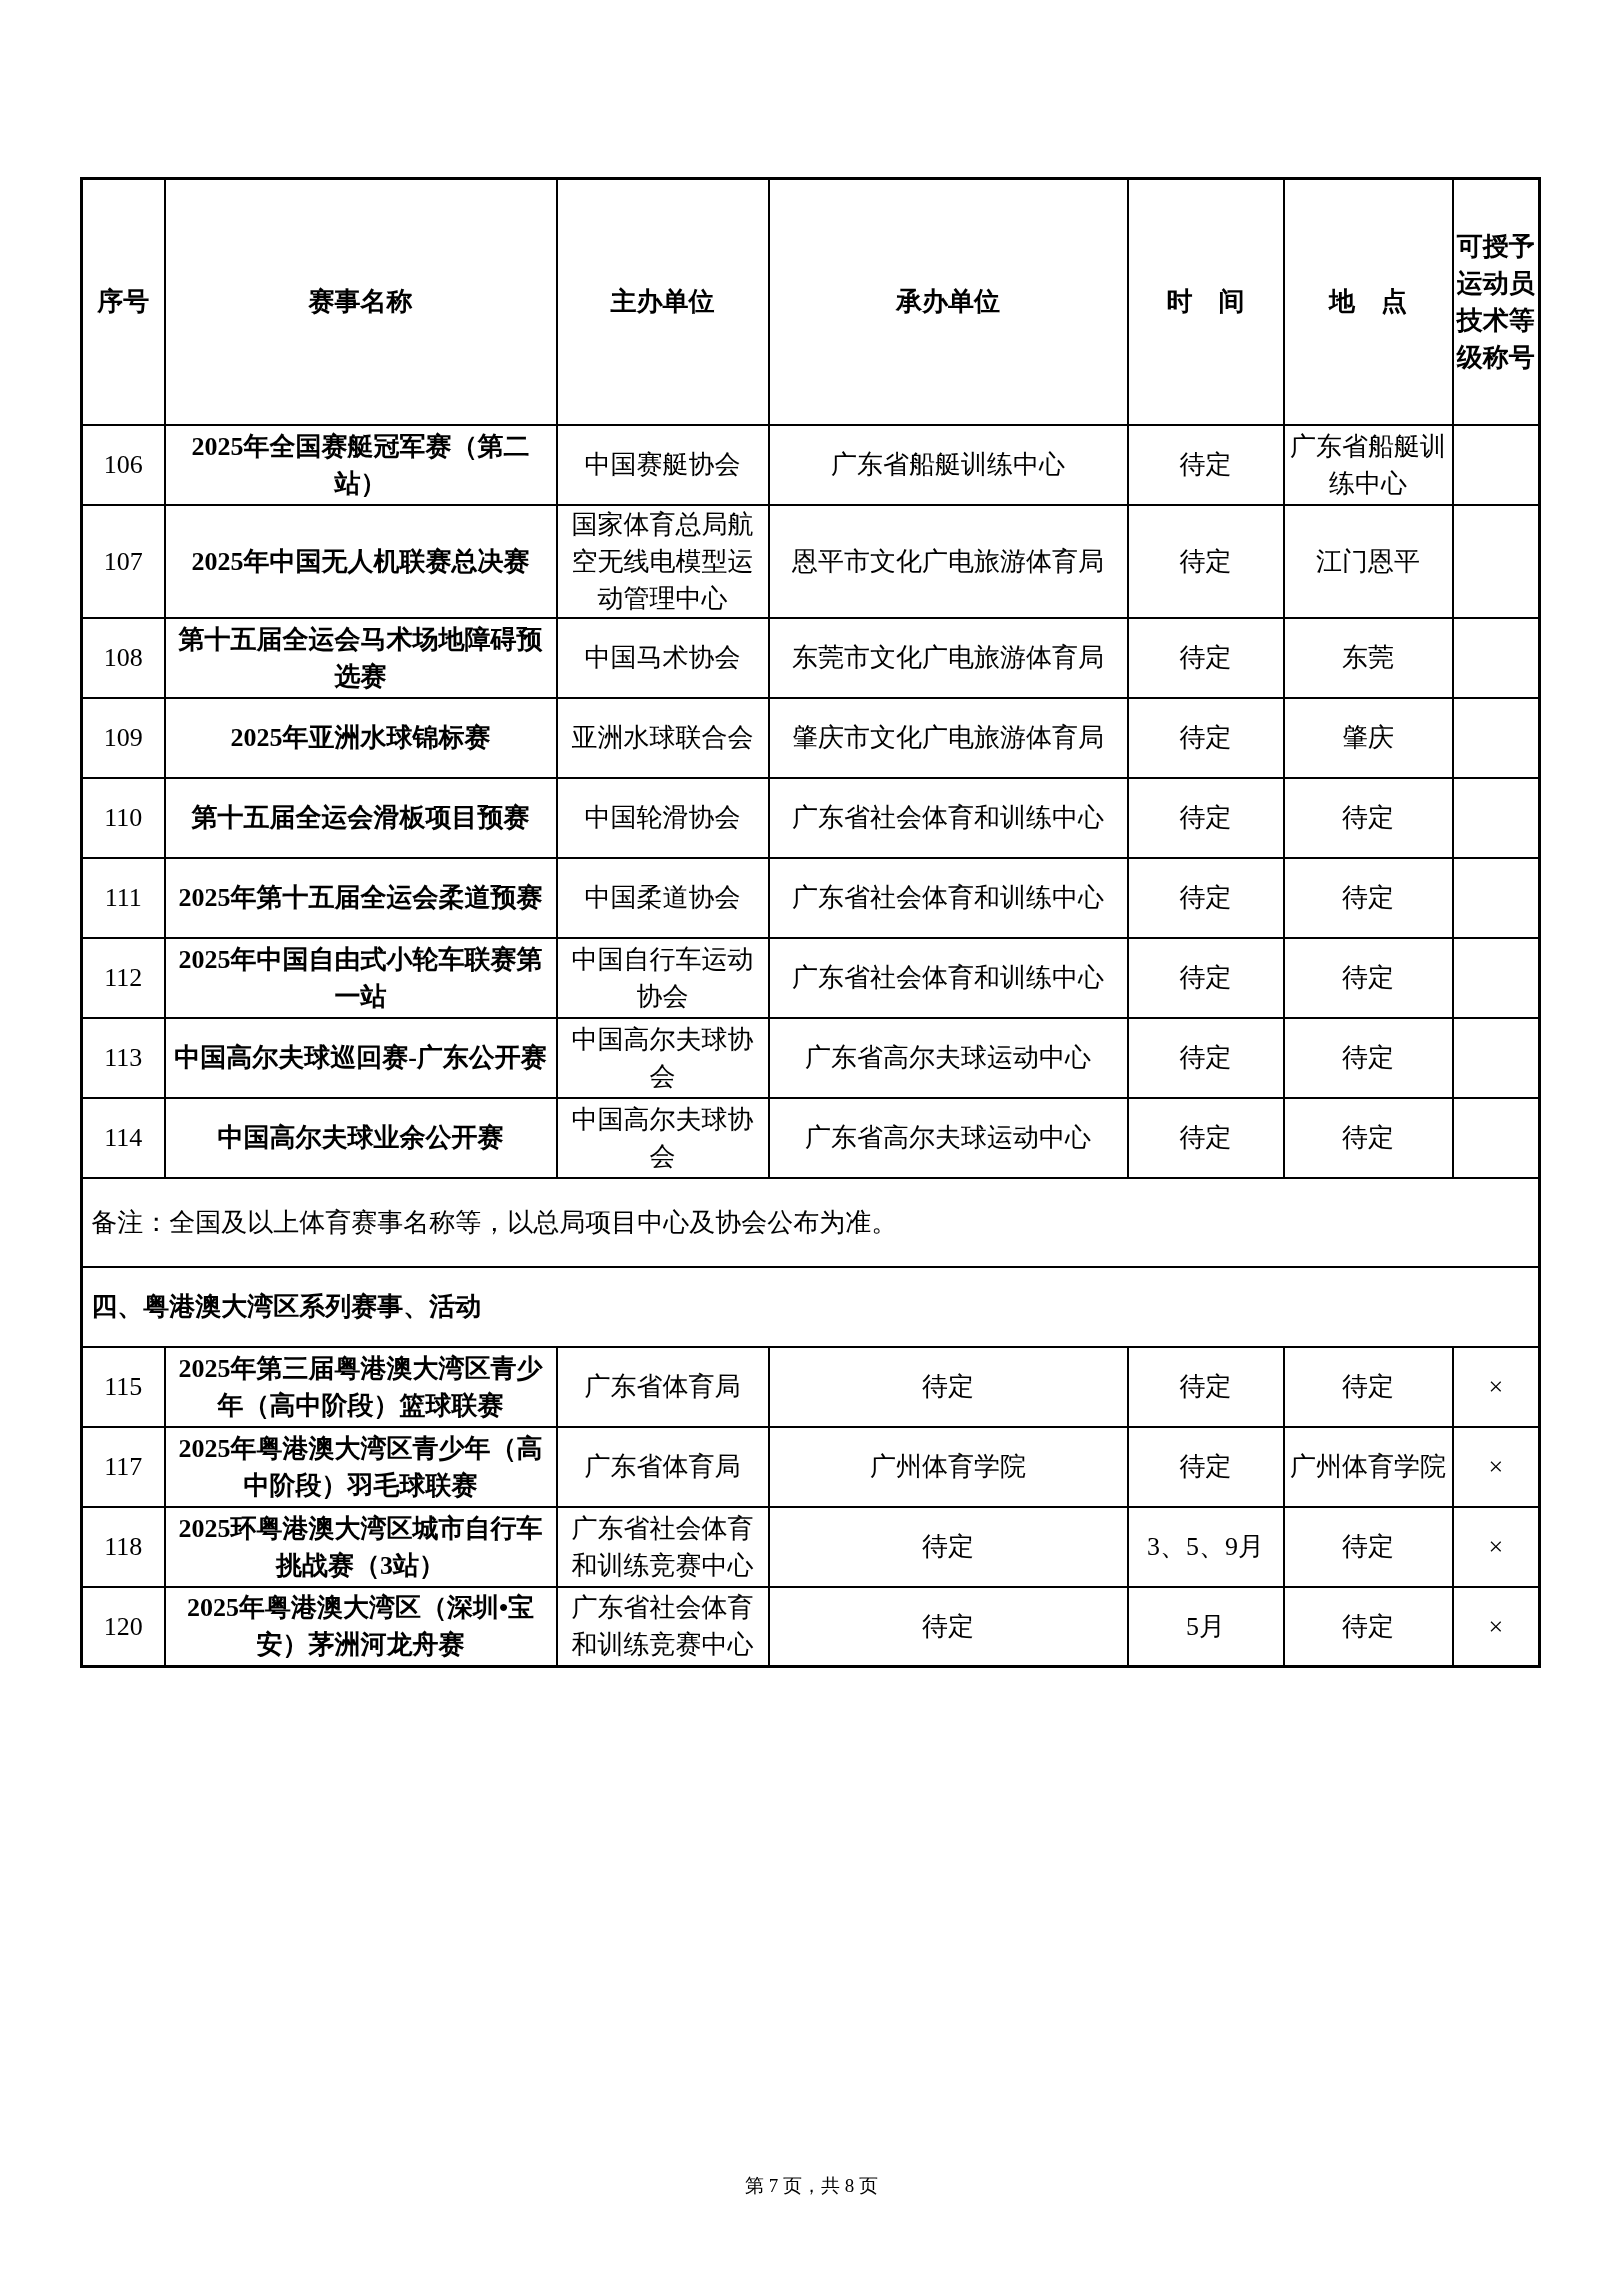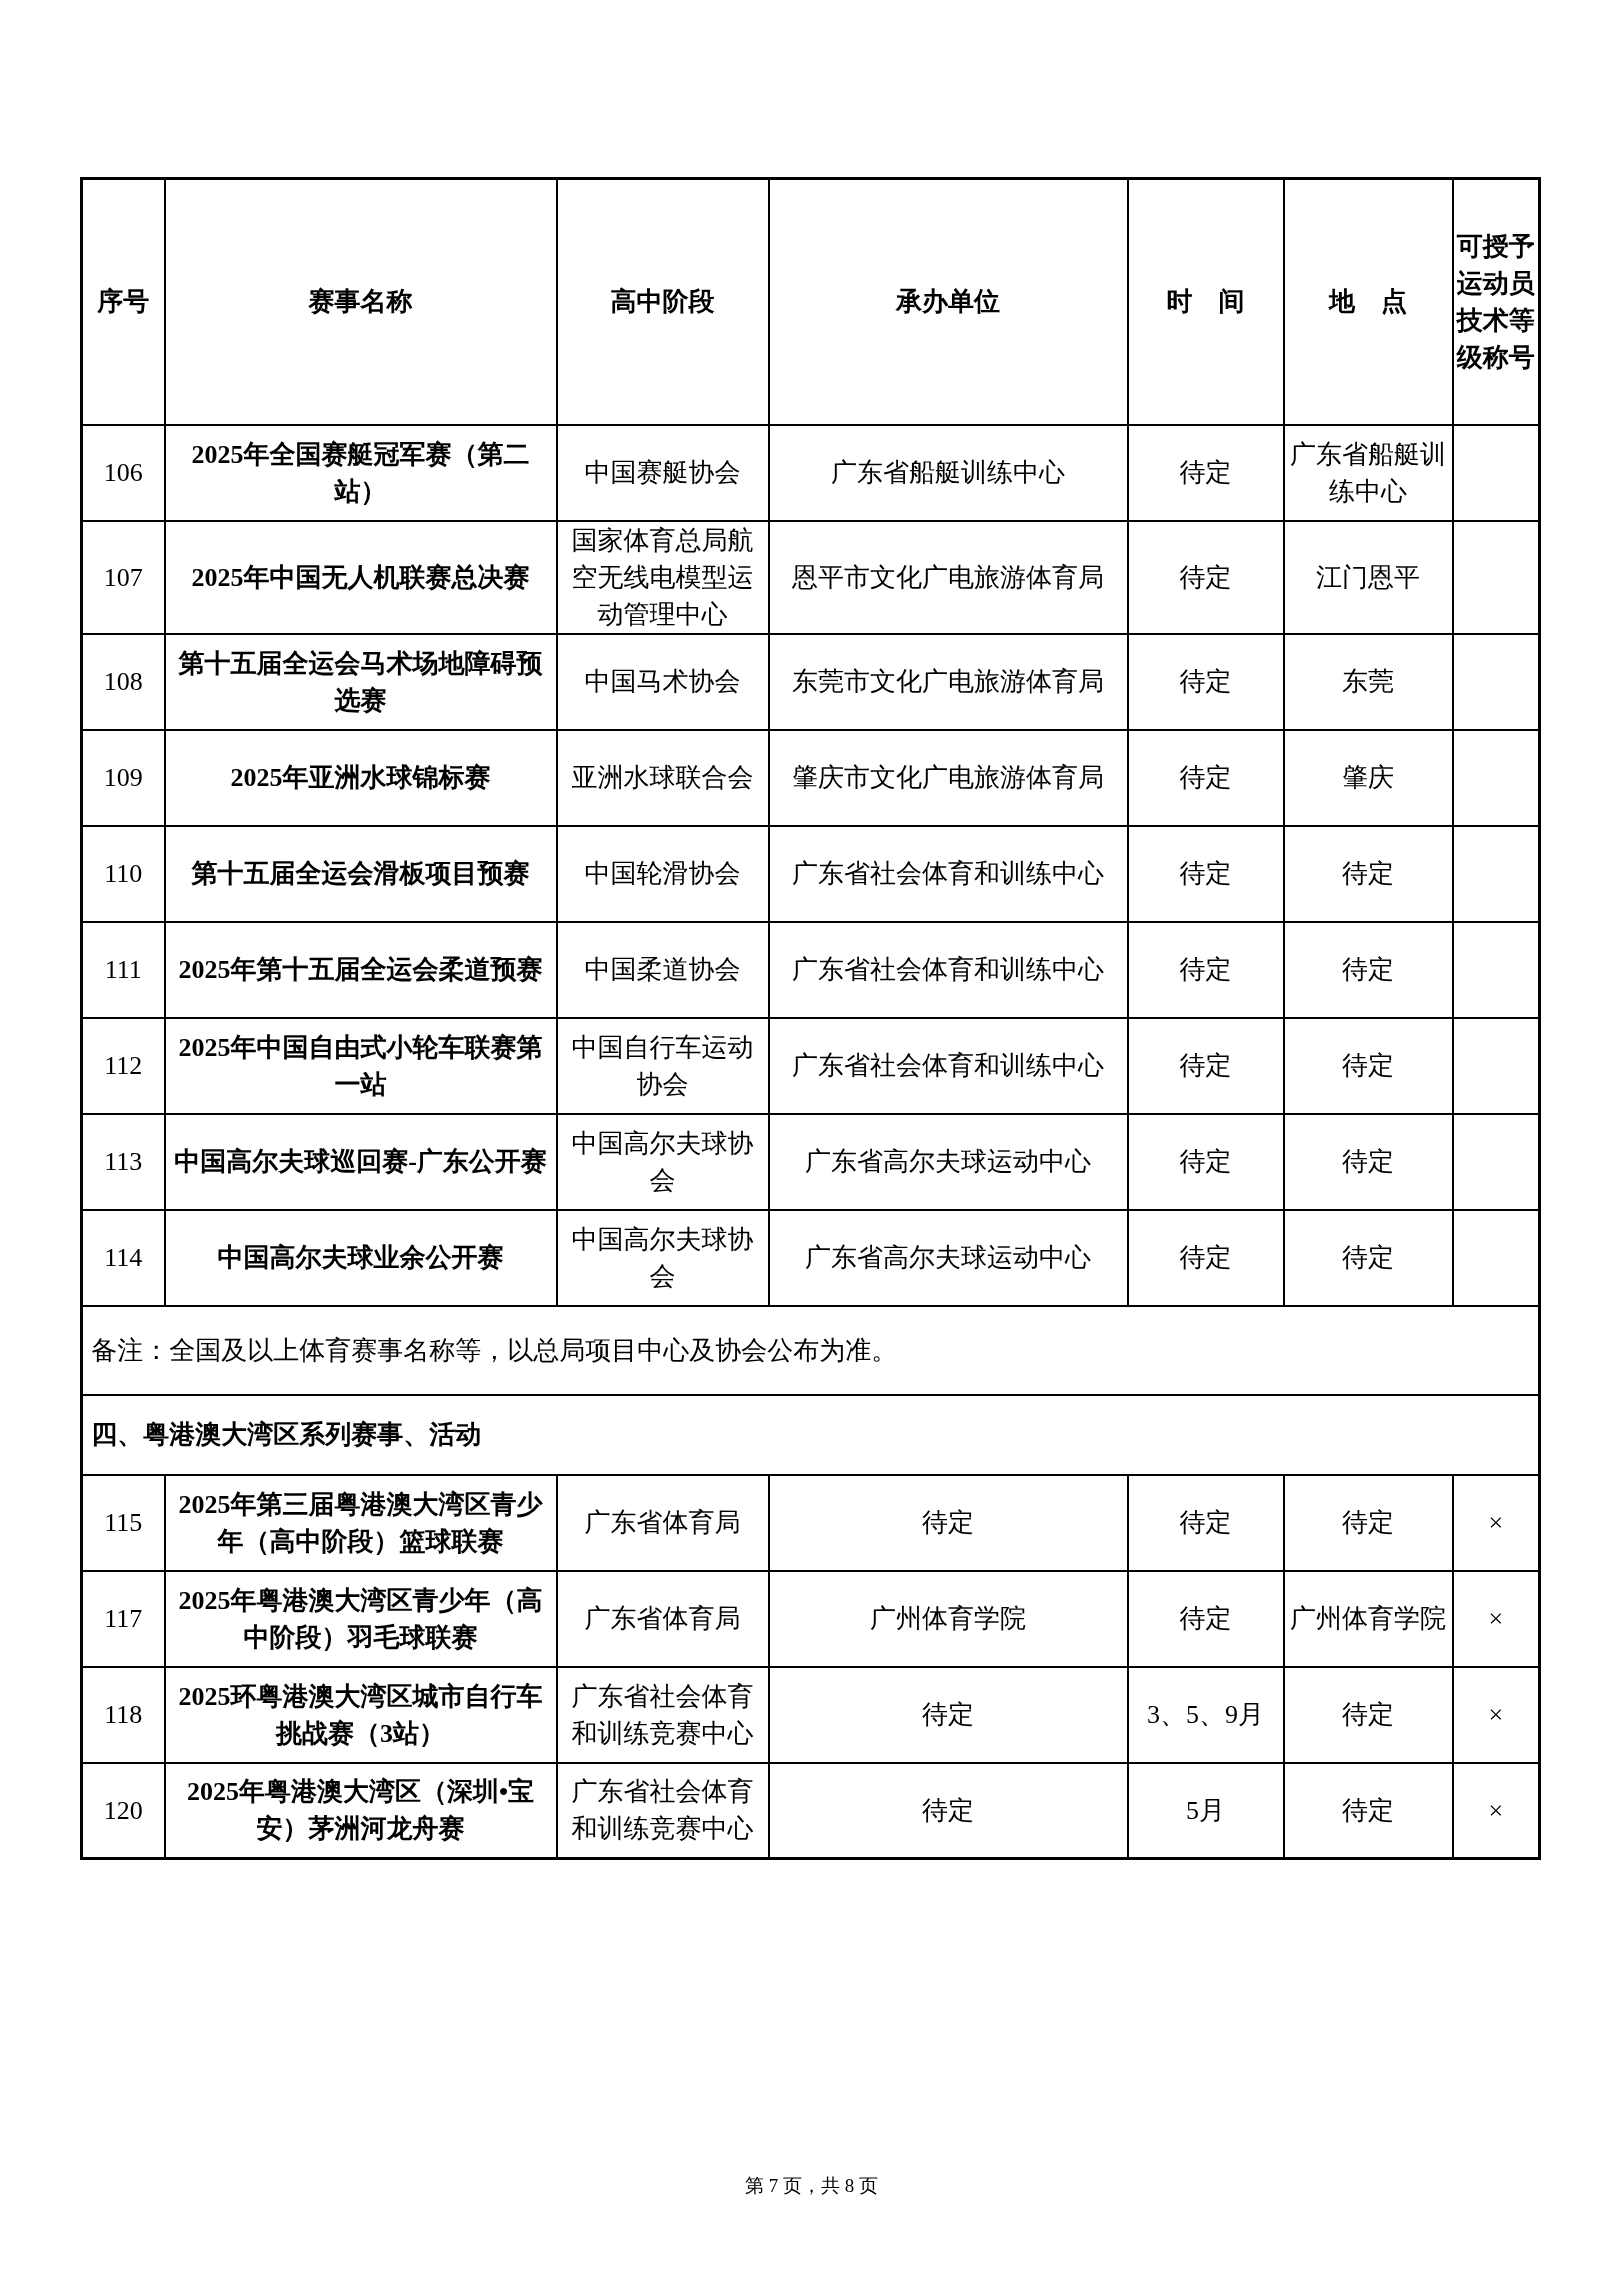--- a/index.html
+++ b/index.html
@@ -28,21 +28,21 @@
     text-align:center;
     font-size:26px;
     line-height:37px;
     padding:0 2.7px;
     word-break:break-all;
     overflow:hidden;
   }
   tr.header-row { height:246px; }
   tr.header-row th { font-weight:bold; }
   th.grade-header { padding:0 9.5px; }
-  tr.event-row { height:96px; }
+  tr.event-row { height:80px; }
   td.name-cell { text-align:left; padding:0 11px;font-weight:bold; }
   td.org-cell  { padding:0 6.8px; }
   td.grade-cell{ font-size:23px; }
   tr.note-row  { height:89px; }
   tr.note-row td { text-align:left; padding:0 8.2px; }
   tr.section-row { height:80px; }
   tr.section-row td { text-align:left; padding:0 8.2px; font-weight:bold; }
   .footer {
     position:absolute;
     left:0; top:2172px;
@@ -64,21 +64,21 @@
       <col style="width:212px">
       <col style="width:359px">
       <col style="width:156px">
       <col style="width:169px">
       <col style="width:87px">
     </colgroup>
     <thead>
       <tr class="header-row">
         <th>序号</th>
         <th>赛事名称</th>
-        <th>高中阶段</th>
+        <th>主办单位</th>
         <th>承办单位</th>
         <th>时　间</th>
         <th>地　点</th>
         <th class="grade-header">可授予运动员技术等级称号</th>
       </tr>
     </thead>
     <tbody>
         <tr class="event-row">
           <td>106</td>
           <td class="name-cell">2025年全国赛艇冠军赛（第二站）</td>

